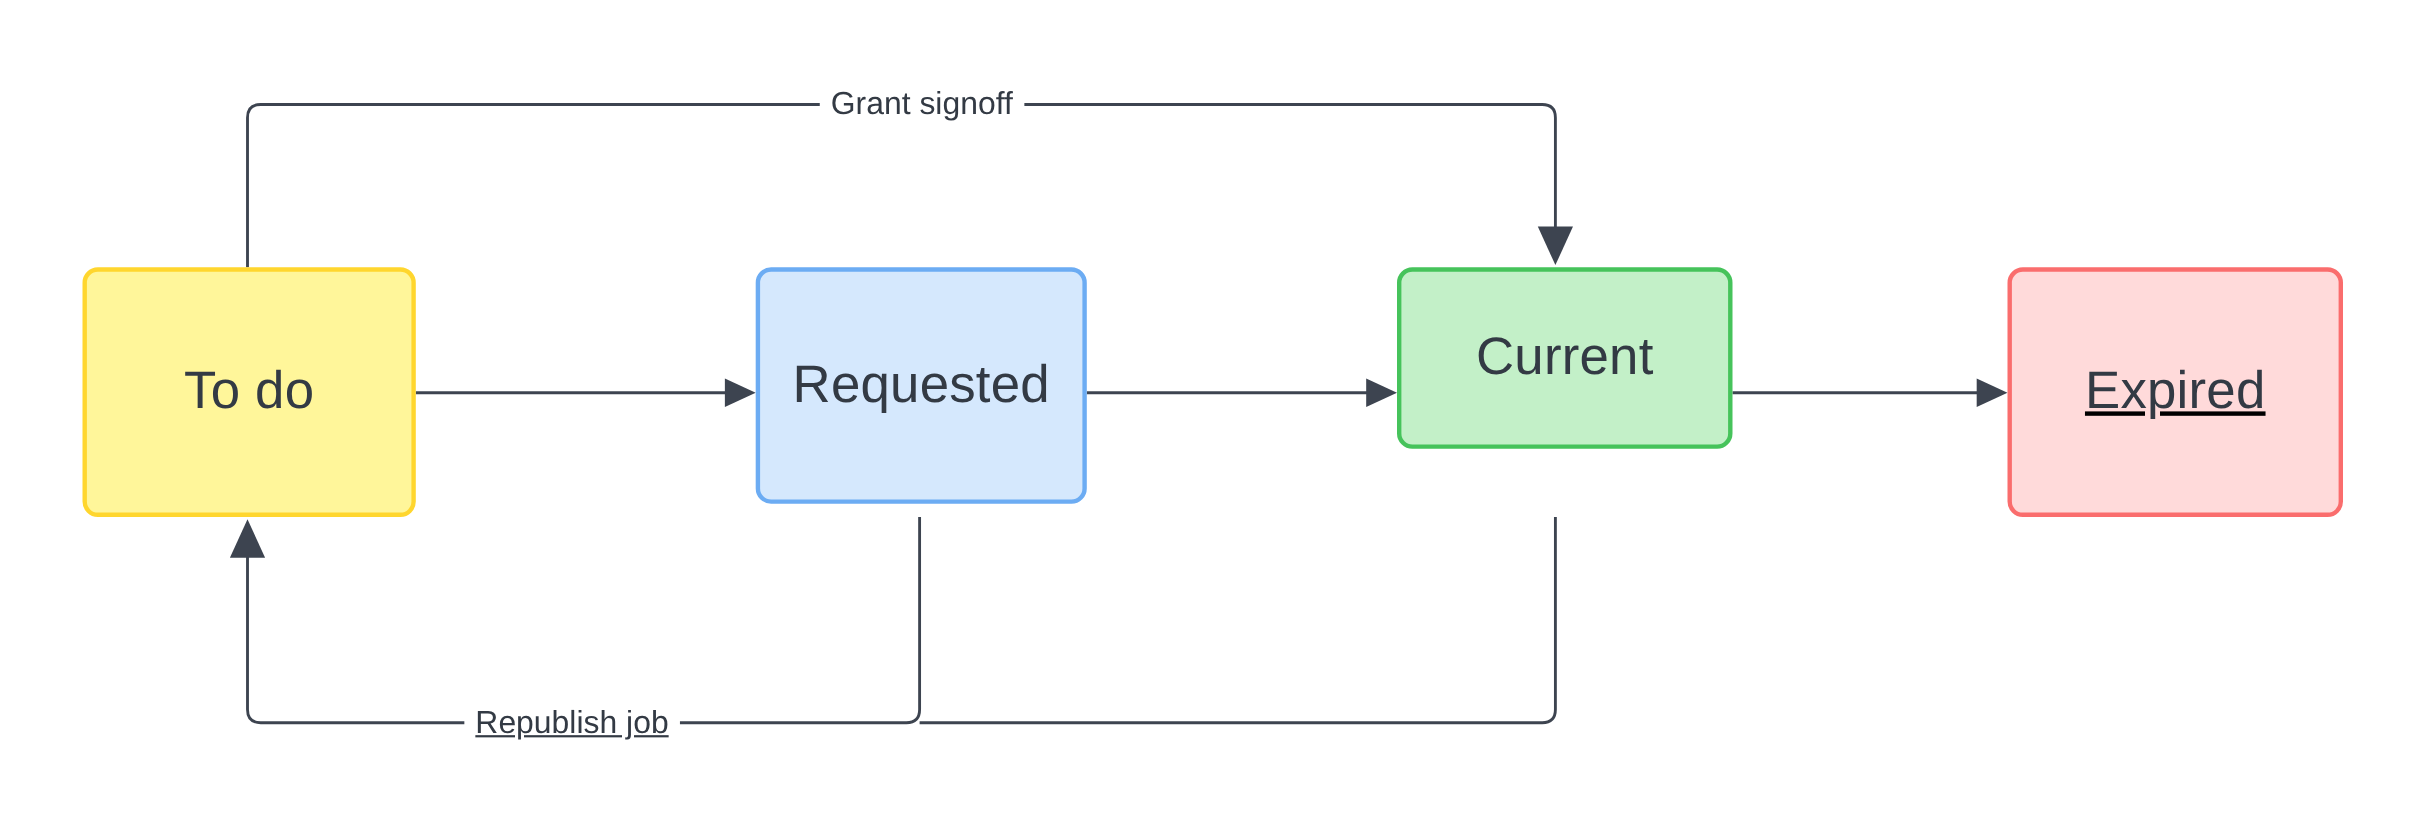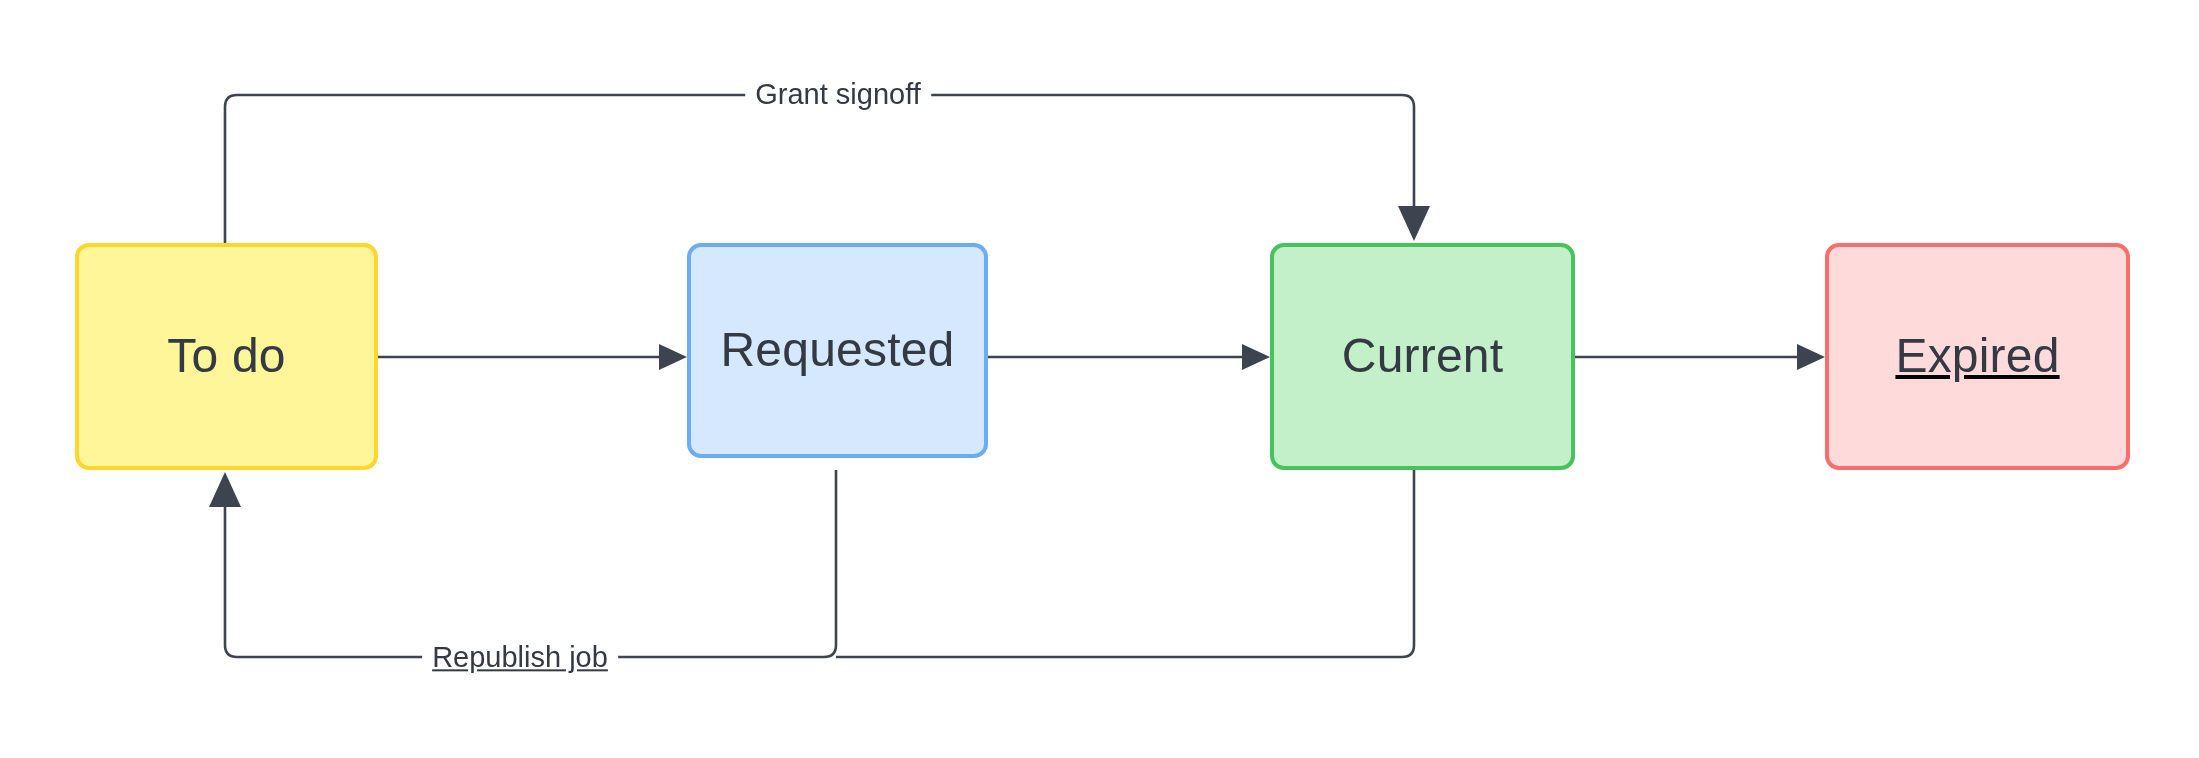--- a/index.html
+++ b/index.html
@@ -103,21 +103,21 @@
   </svg>
 
   <div class="node" style="left:75px; top:243px; width:303px; height:227px; background:#fff69a; border-color:#ffd62e;">
     <span class="node-label">To do</span>
   </div>
 
   <div class="node" style="left:687px; top:243px; width:301px; height:215px; background:#d5e8fd; border-color:#6cacf3;">
     <span class="node-label">Requested</span>
   </div>
 
-  <div class="node" style="left:1270px; top:243px; width:305px; height:227px; background:#c3f0c8; border-color:#46c35b;">
+  <div class="node" style="left:1270px; top:243px; width:305px; height:165px; background:#c3f0c8; border-color:#46c35b;">
     <span class="node-label">Current</span>
   </div>
 
   <div class="node" style="left:1825px; top:243px; width:305px; height:227px; background:#ffdada; border-color:#fa6d6d;text-decoration:underline;">
     <span class="node-label">Expired</span>
   </div>
 
   <div class="edge-label" style="left:838px; top:95px;">Grant signoff</div>
 
   <div class="edge-label" style="left:520px; top:658px;text-decoration:underline;">Republish job</div>

